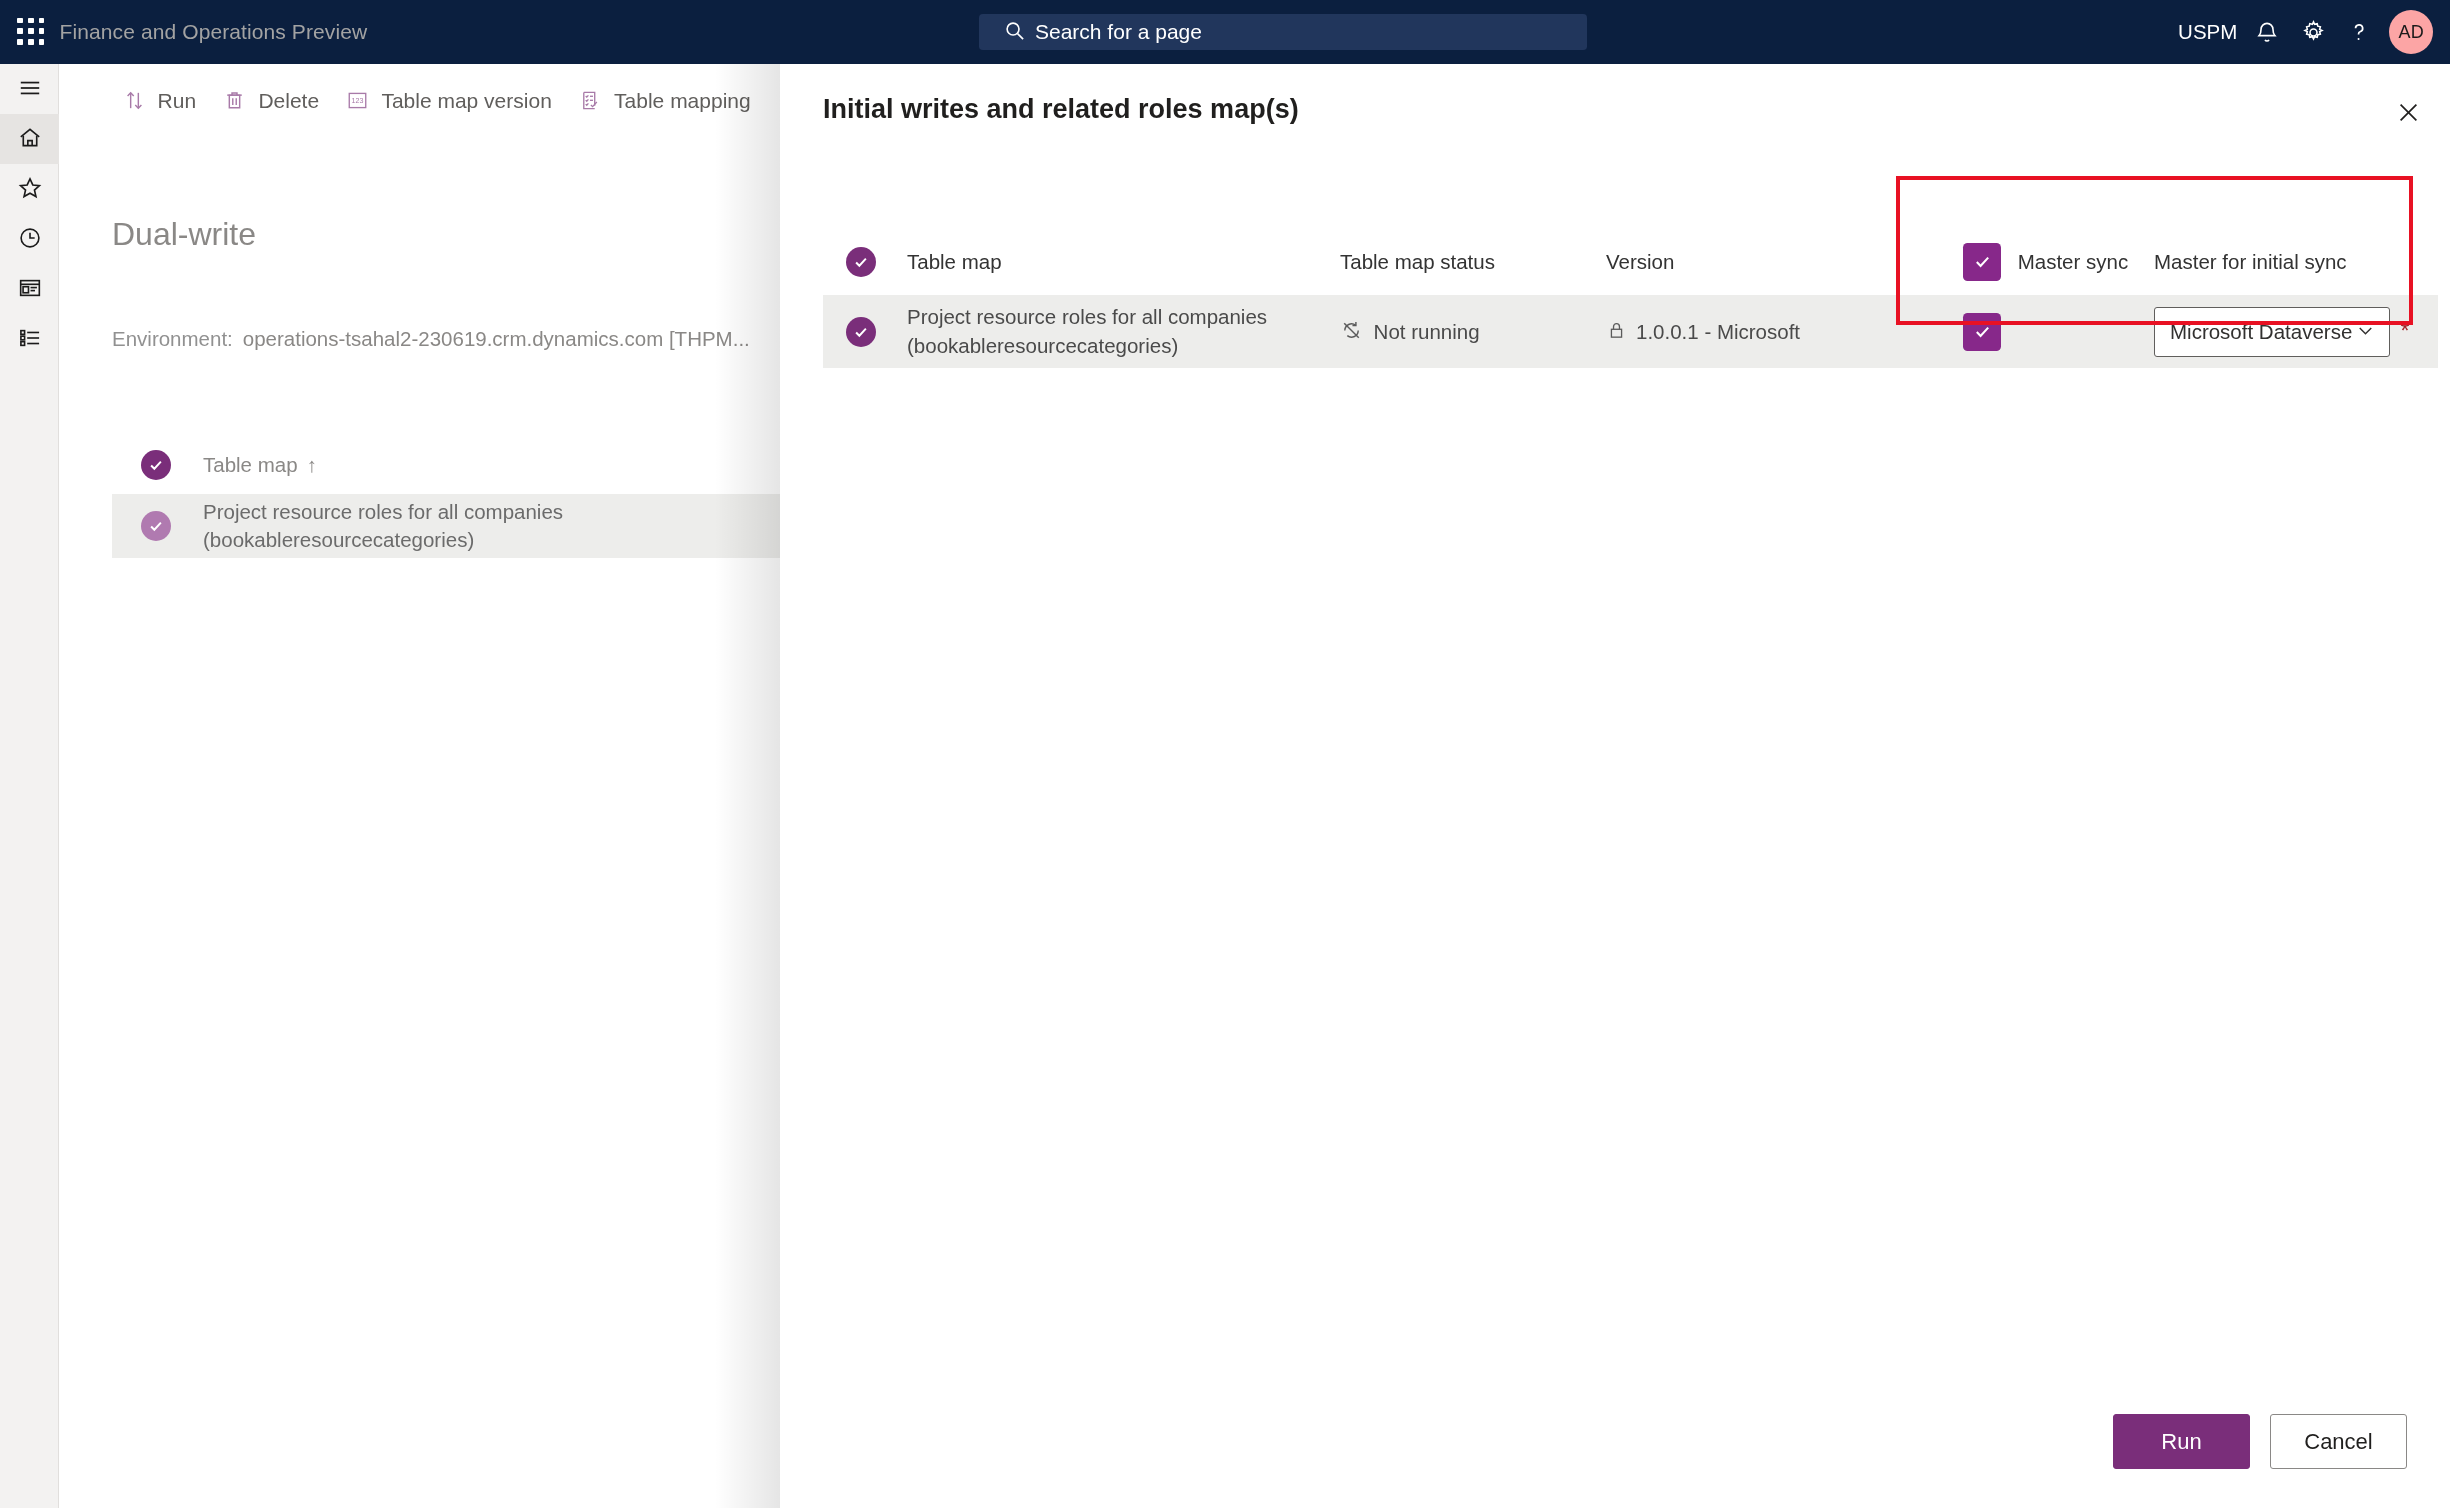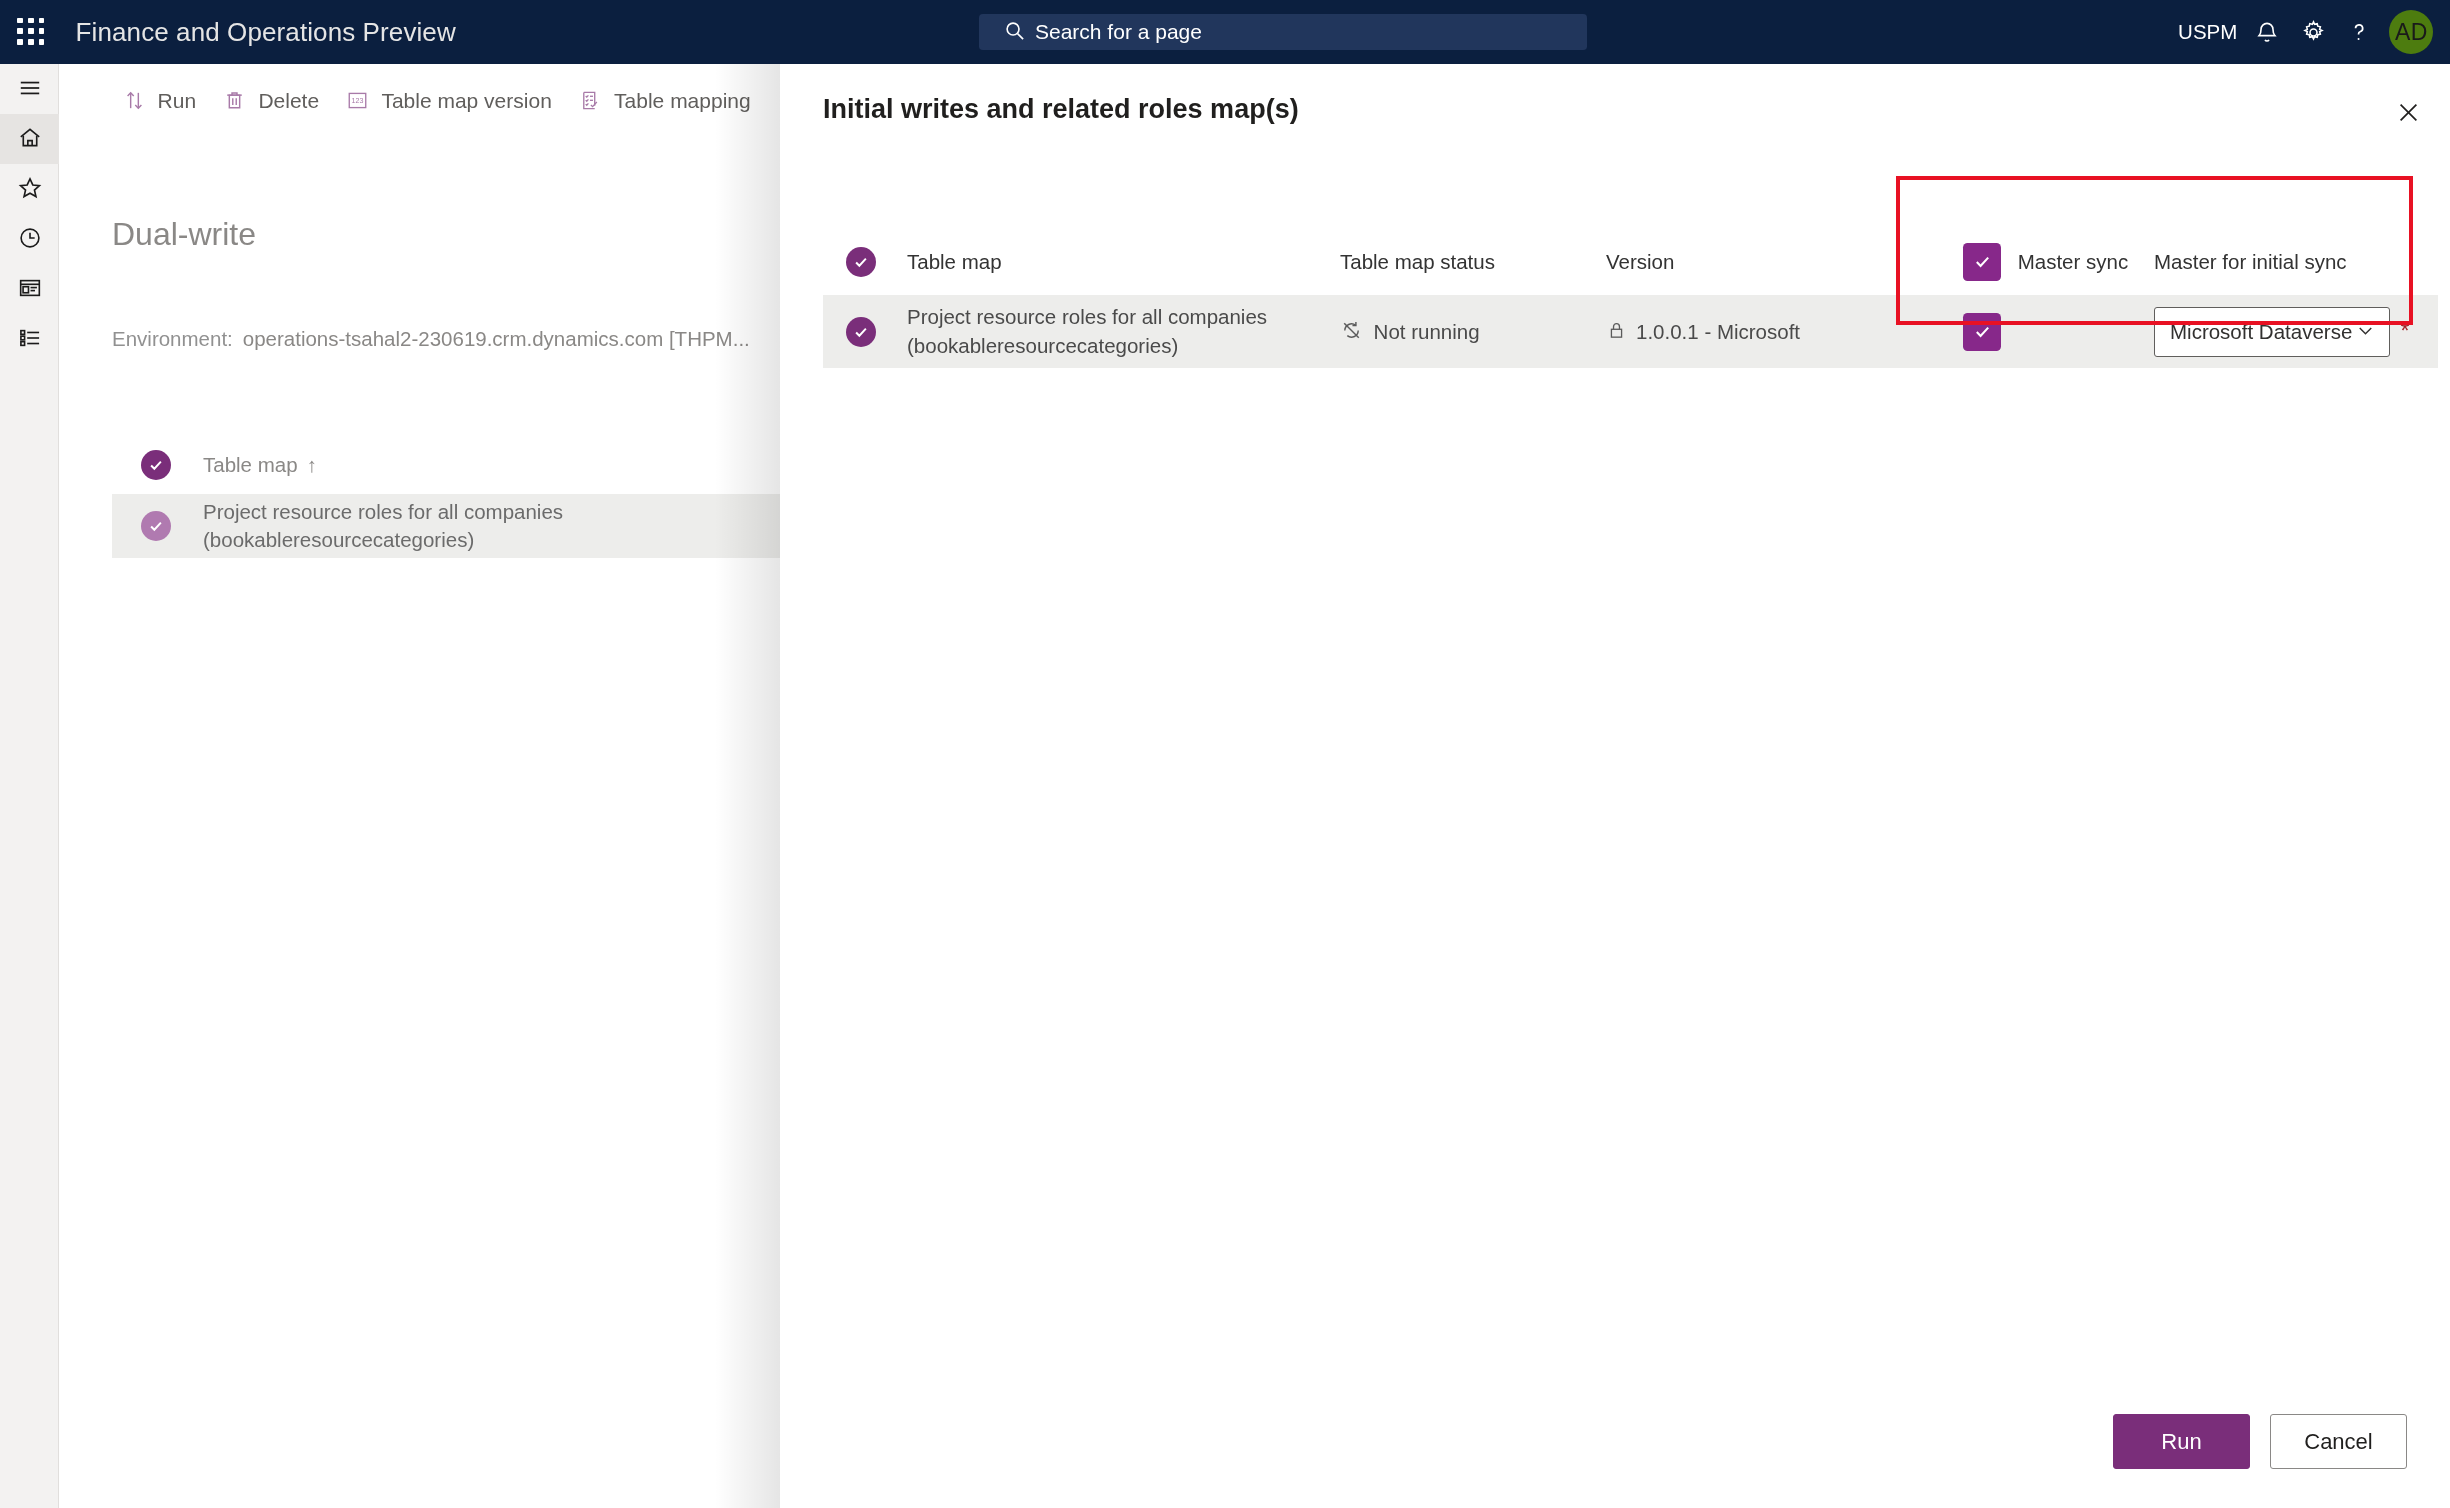--- a/index.html
+++ b/index.html
@@ -37,23 +37,23 @@
     box-sizing: content-box;
     cursor: pointer;
   }
   .waffle i {
     display: block;
     width: 5.3px; height: 5.3px;
     background: #ffffff;
     border-radius: 0.8px;
   }
   .app-title {
-    color: #e5e5e5;
-    font-size: 26px;
-    margin-left: 24px;
+    color: #a3a3a3;
+    font-size: 21px;
+    margin-left: 8px;
     letter-spacing: 0.1px;
     white-space: nowrap;
   }
   .hdr-search {
     position: absolute;
     left: 979px; top: 13.7px;
     width: 608px; height: 36px;
     background: #21365c;
     border-radius: 3.8px;
     display: flex;
@@ -84,23 +84,23 @@
     cursor: pointer;
   }
   .hdr-icon {
     width: 32px; height: 32px;
     display: flex; align-items: center; justify-content: center;
     cursor: pointer;
   }
   .avatar {
     width: 44px; height: 44px;
     border-radius: 50%;
-    background: #4d7c0f;
+    background: #fca5a5;
     color: #1a1a1a;
-    font-size: 23px;
+    font-size: 18px;
     display: flex; align-items: center; justify-content: center;
     cursor: pointer;
     letter-spacing: 0.4px;
   }
 
   
   .rail {
     position: absolute;
     left: 0; top: 64px;
     width: 59px; height: 1445px;

